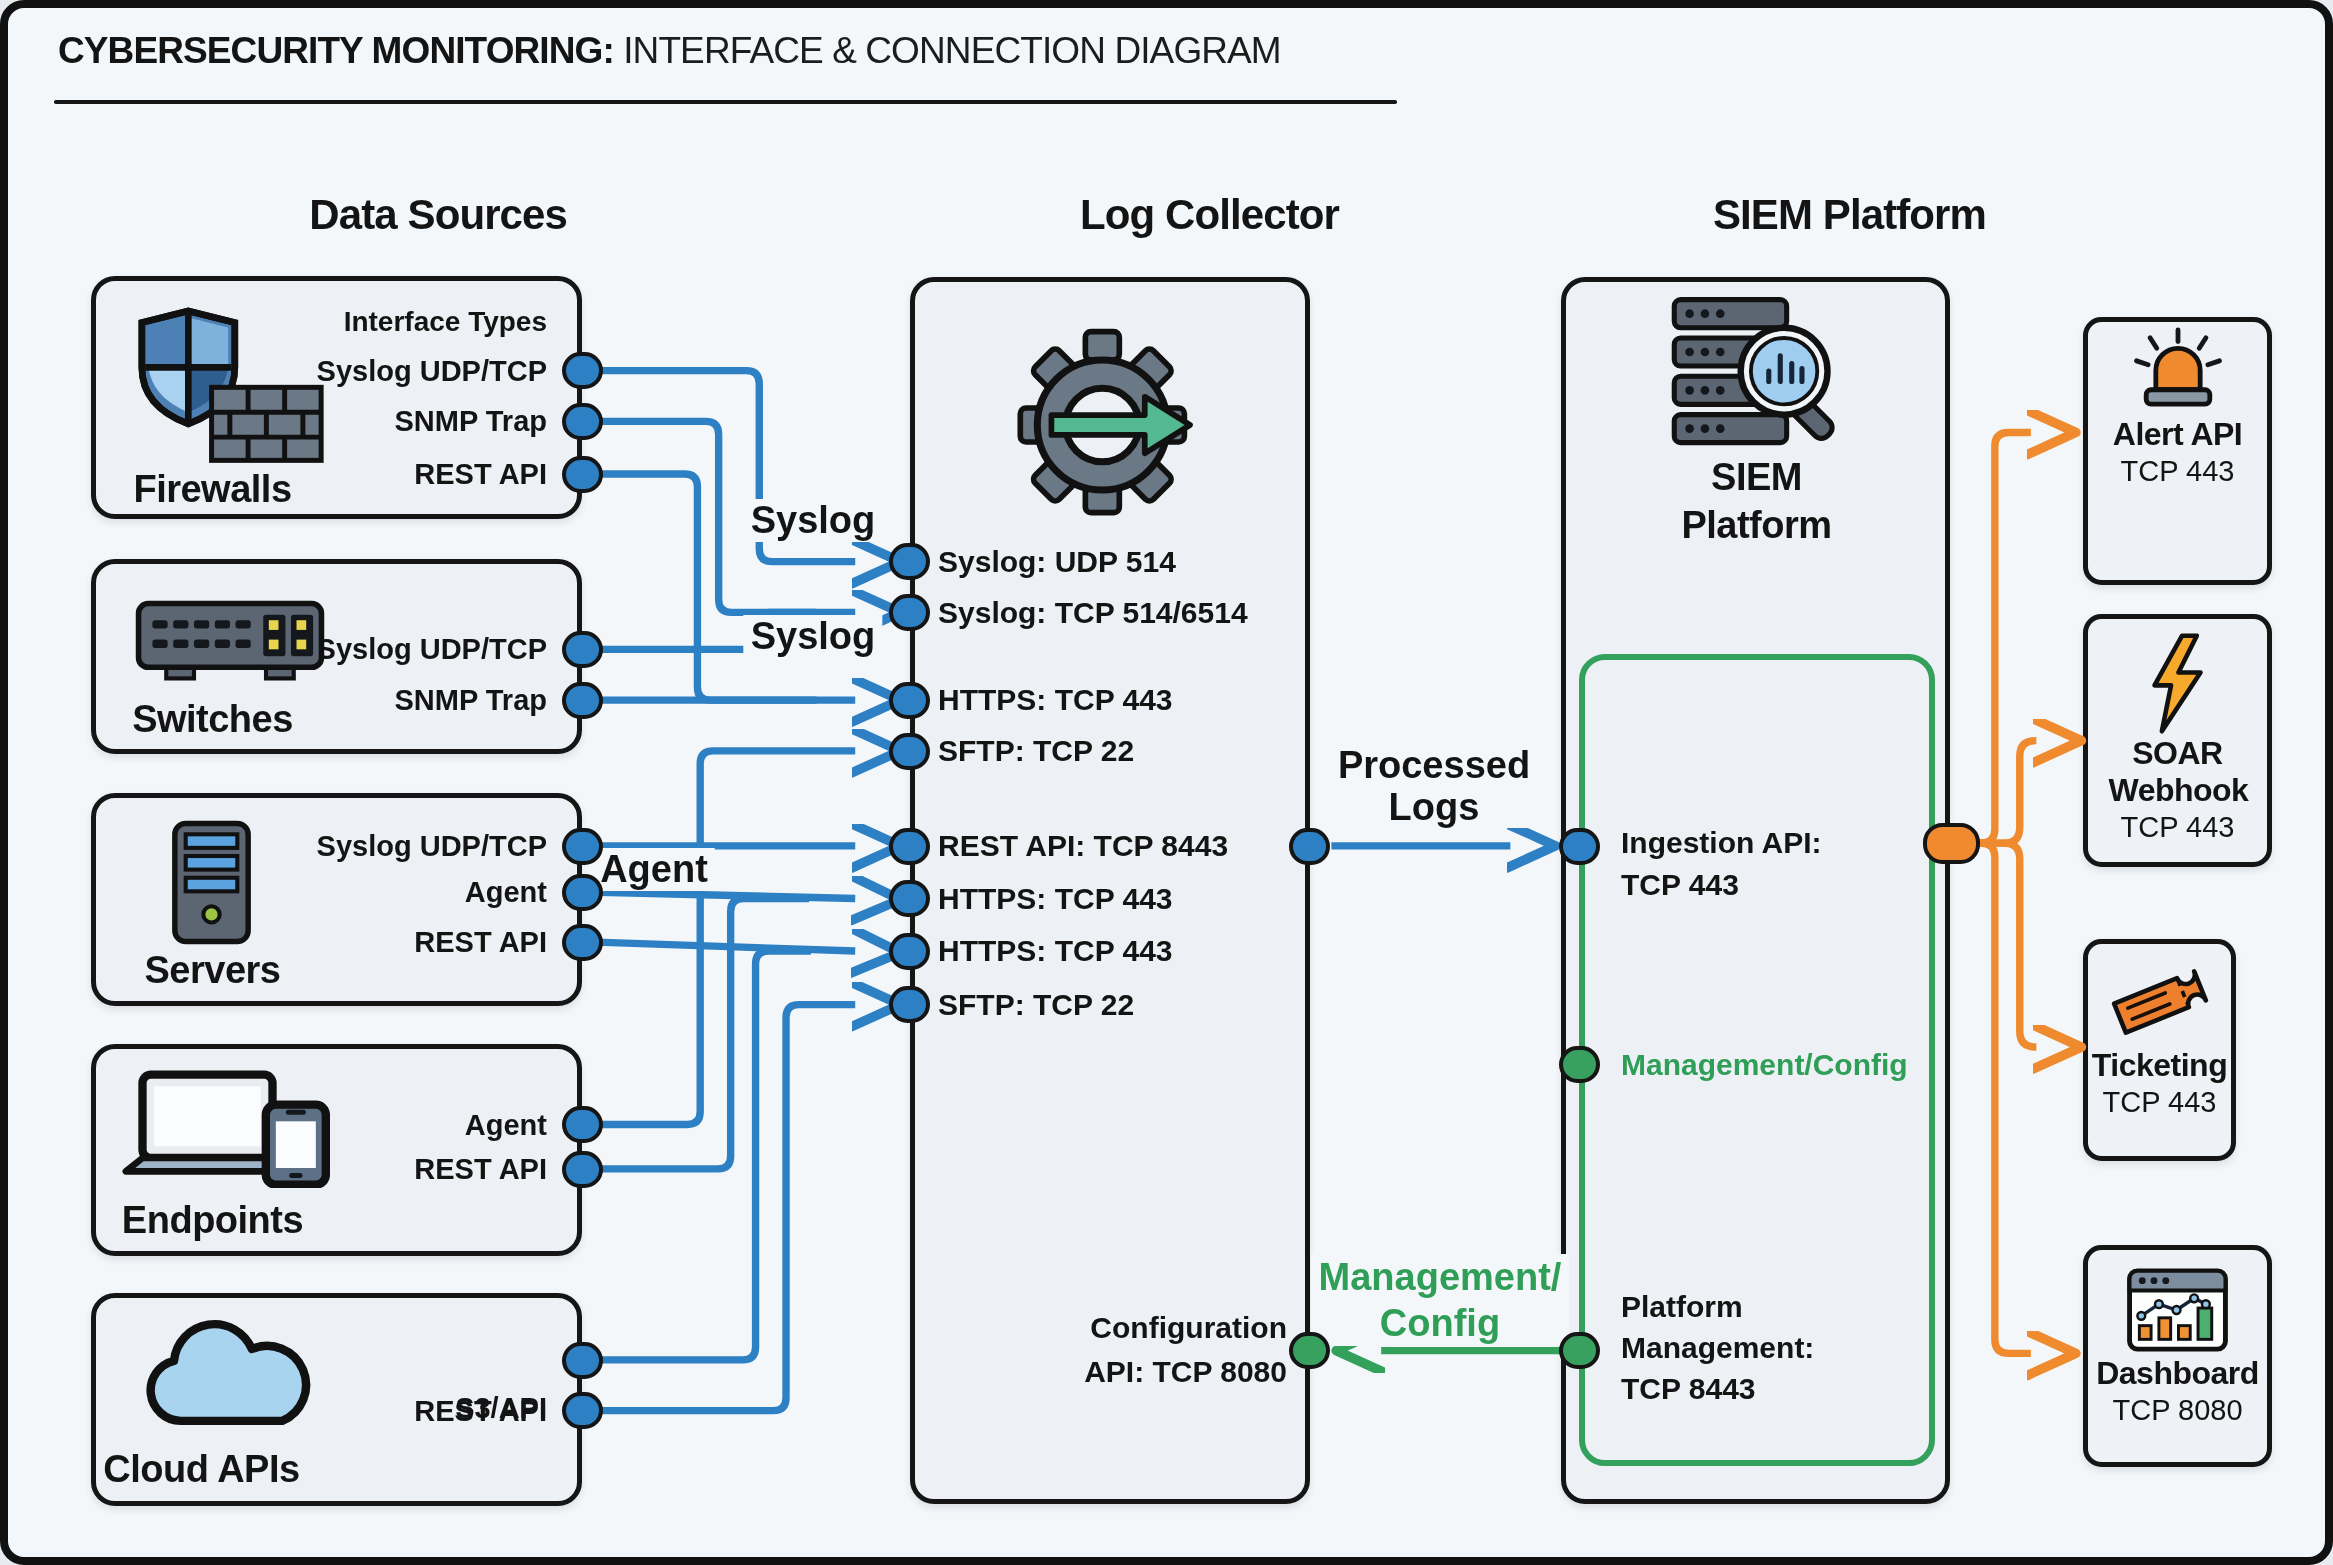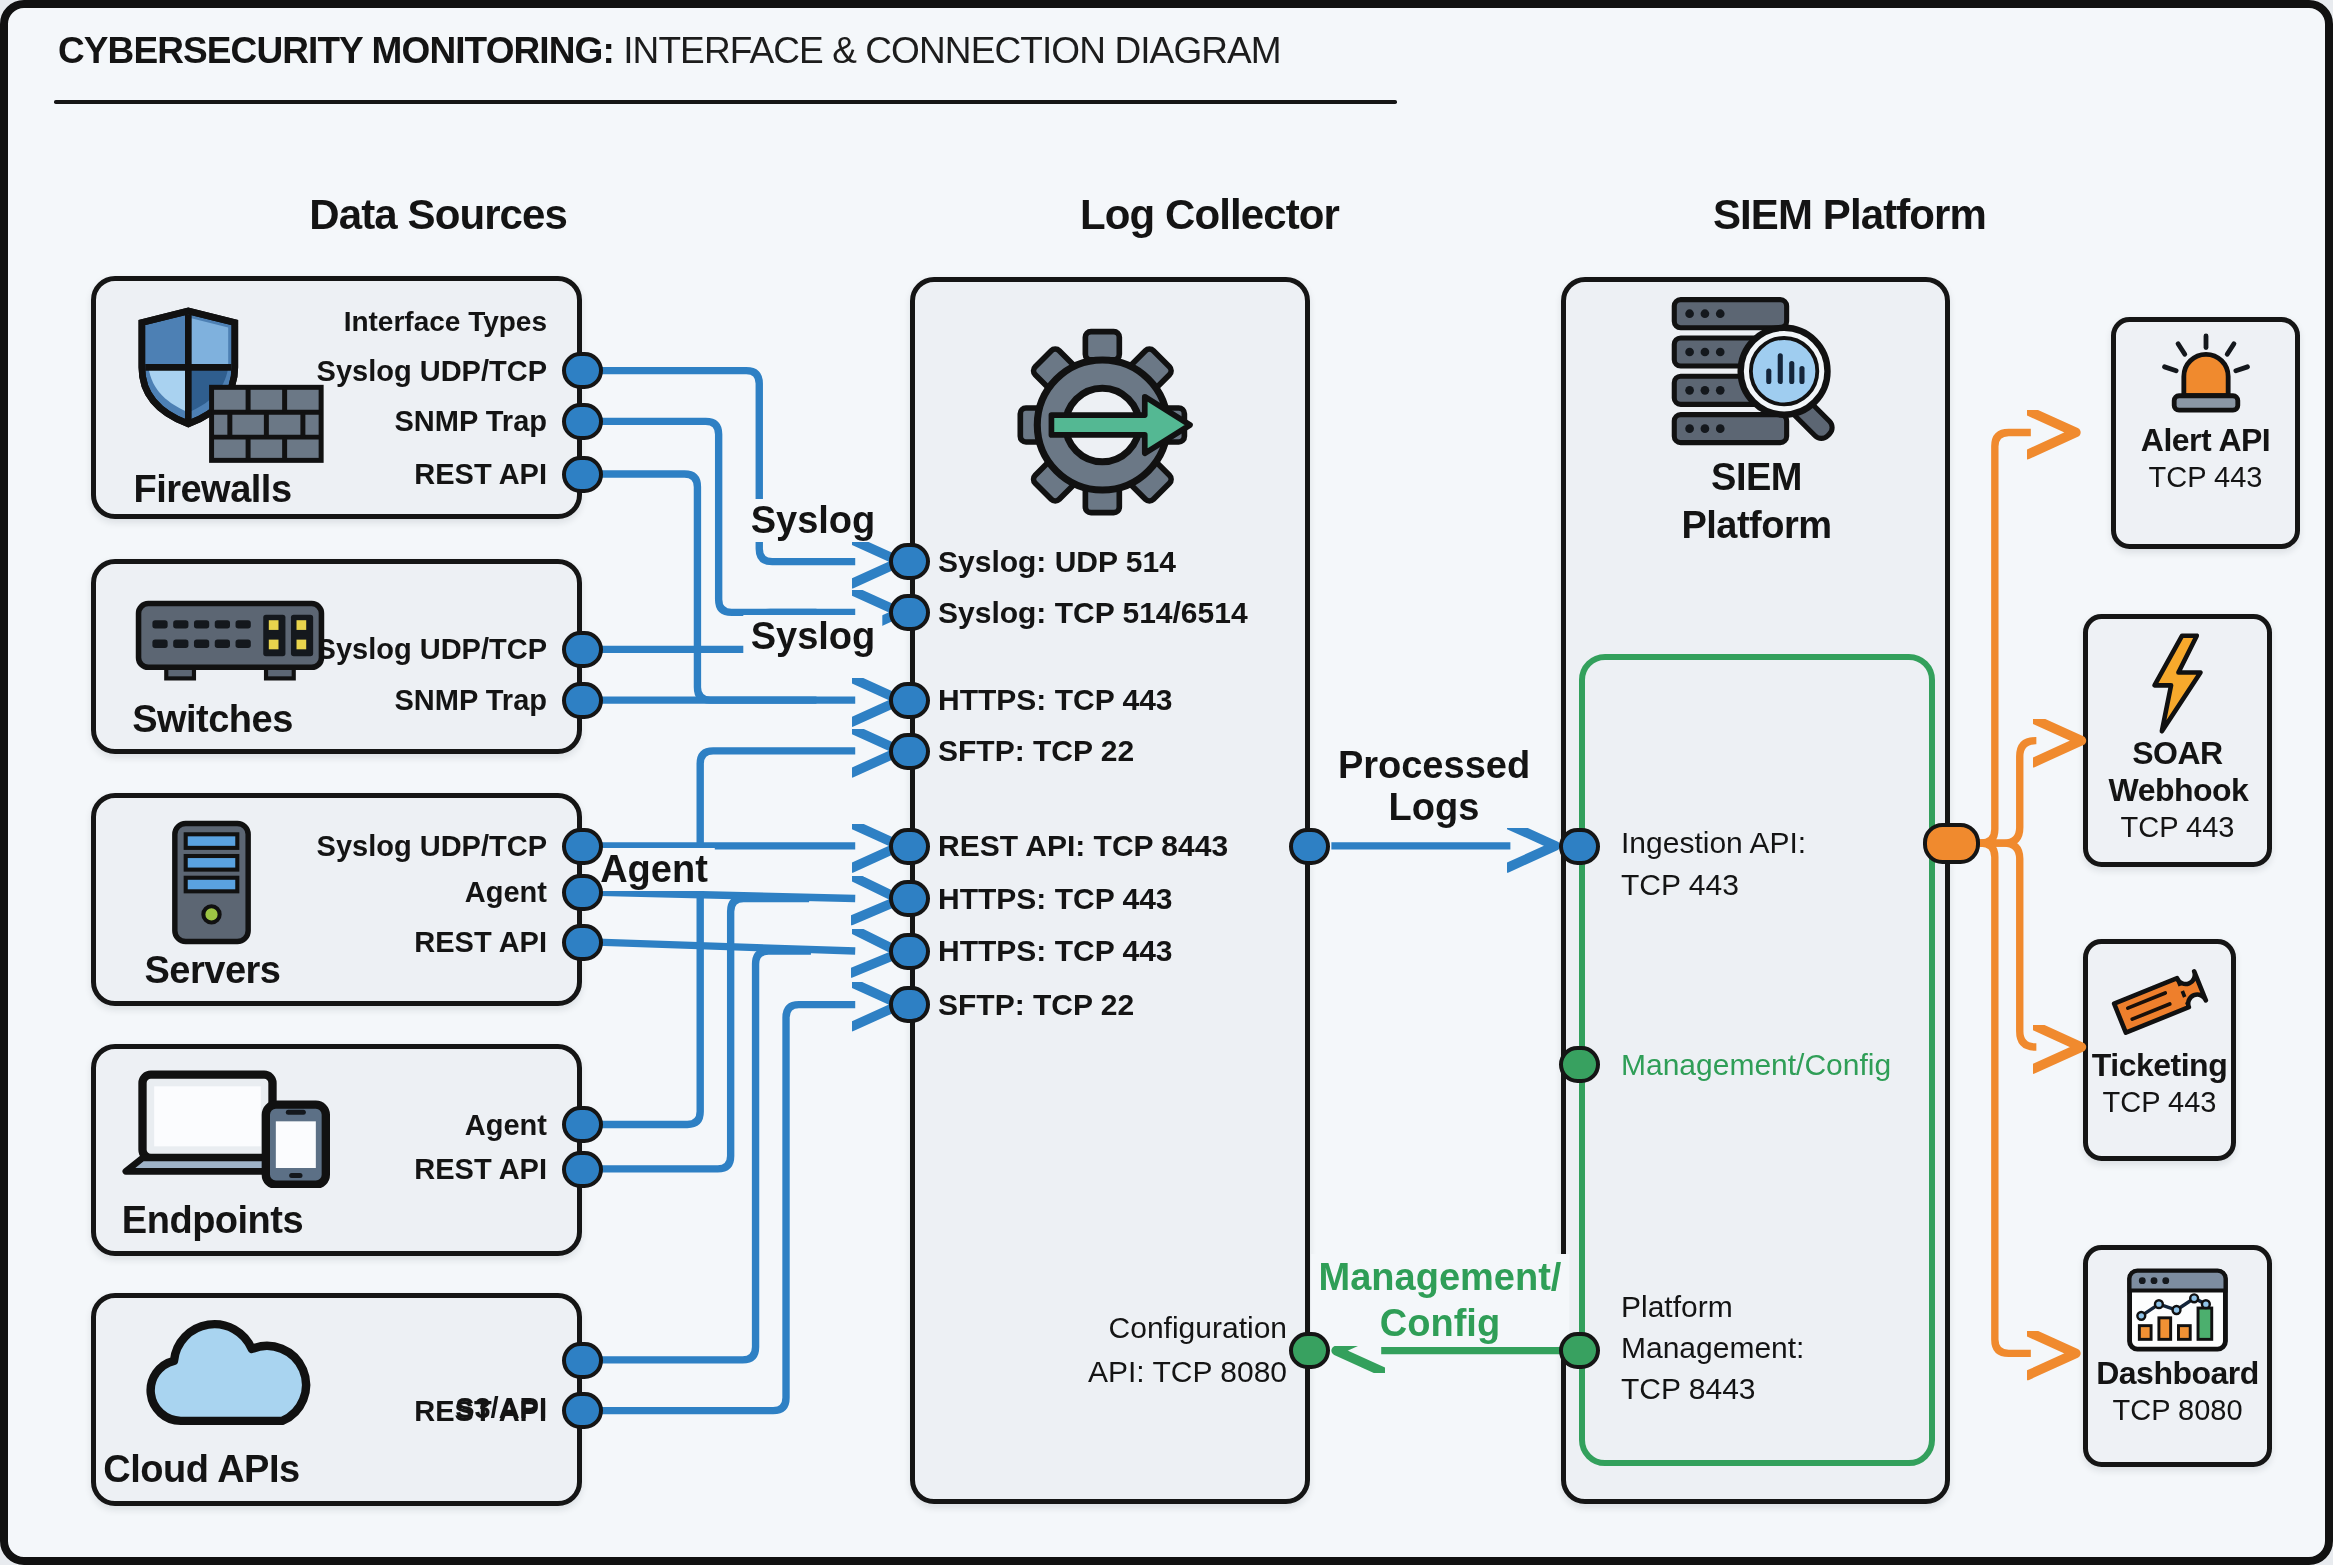--- a/index.html
+++ b/index.html
@@ -20,21 +20,21 @@
   .destname{font-size:32px;font-weight:800;text-align:center;line-height:37px;letter-spacing:-0.5px;}
   .destport{font-size:29px;font-weight:500;margin-top:1.8px;}
   .greenbox{position:absolute;border:6.5px solid #33a05c;border-radius:26px;background:transparent;}
   .pill{position:absolute;width:41px;height:37px;border:4.6px solid #151515;border-radius:19.4px;background:#2e80c4;z-index:6;}
   .pill.green{background:#38a160;}
   .pill.orange{background:#f08a2e;}
   .srclabel{position:absolute;left:262px;width:277px;text-align:right;transform:translateY(-50%);
     font-size:29px;font-weight:700;white-space:nowrap;}
   .boxname{position:absolute;width:277px;text-align:center;font-size:38px;font-weight:800;letter-spacing:-0.5px;}
   .cin{position:absolute;left:930px;transform:translateY(-50%);font-size:30px;font-weight:700;white-space:nowrap;z-index:4;}
-  .rlabel{position:absolute;transform:translateY(-50%);font-size:30px;font-weight:400;white-space:nowrap;z-index:4;}
+  .rlabel{position:absolute;transform:translateY(-50%);font-size:30px;font-weight:700;white-space:nowrap;z-index:4;}
   .rightalign{left:1024px;width:255px;text-align:right;}
   .greentext{color:#2f9e57;}
   .edgelabel{position:absolute;transform:translate(-50%,0);font-size:38px;font-weight:700;text-align:center;
     background:#f4f7fa;padding:0 7.4px;z-index:4;white-space:nowrap;}
   svg.wires{position:absolute;left:0;top:0;z-index:3;}
   .icon{position:absolute;z-index:2;}
 </style>
 </head>
 <body>
 
@@ -247,21 +247,21 @@
   <div class="boxname" style="left:1610px;top:448px;">SIEM</div>
   <div class="boxname" style="left:1610px;top:496px;">Platform</div>
   <div class="greenbox" style="left:1571px;top:646px;width:356px;height:812px;"></div>
   <div class="rlabel" style="left:1613px;top:835px;">Ingestion API:</div>
   <div class="rlabel" style="left:1613px;top:877px;">TCP 443</div>
   <div class="rlabel greentext" style="left:1613px;top:1057px;">Management/Config</div>
   <div class="rlabel" style="left:1613px;top:1299px;">Platform</div>
   <div class="rlabel" style="left:1613px;top:1340px;">Management:</div>
   <div class="rlabel" style="left:1613px;top:1381px;">TCP 8443</div>
 
-  <div class="destbox" style="left:2075px;top:309px;width:189px;height:232px;padding-top:8px;margin-left:28px;">
+  <div class="destbox" style="left:2075px;top:309px;width:189px;height:268px;padding-top:2px;">
     <svg width="106" height="92" viewBox="0 0 110 95">
       <g stroke="#14181d" stroke-width="5" stroke-linecap="round">
         <line x1="55" y1="6" x2="55" y2="18"></line>
           <line x1="26" y1="14" x2="33" y2="25"></line>
           <line x1="84" y1="14" x2="77" y2="25"></line>
         <line x1="12" y1="38" x2="24" y2="42"></line>
           <line x1="98" y1="38" x2="86" y2="42"></line>
       </g>
       <path d="M32 68 V48 a23 23 0 0 1 46 0 V68 Z" fill="#f08a2e" stroke="#111" stroke-width="5"></path>
       <rect x="22" y="68" width="66" height="15" rx="5" fill="#8a97a5" stroke="#111" stroke-width="5"></rect>

